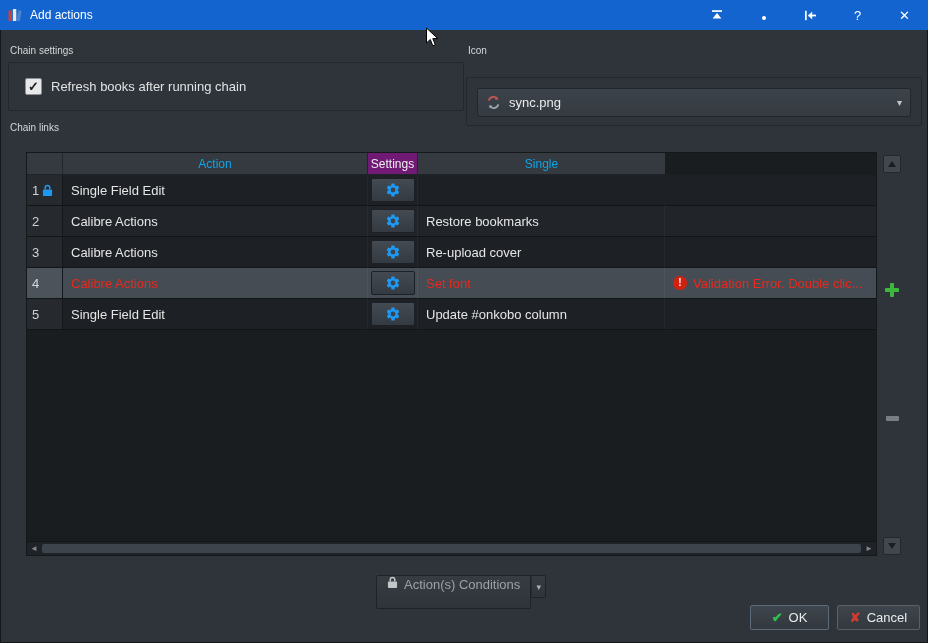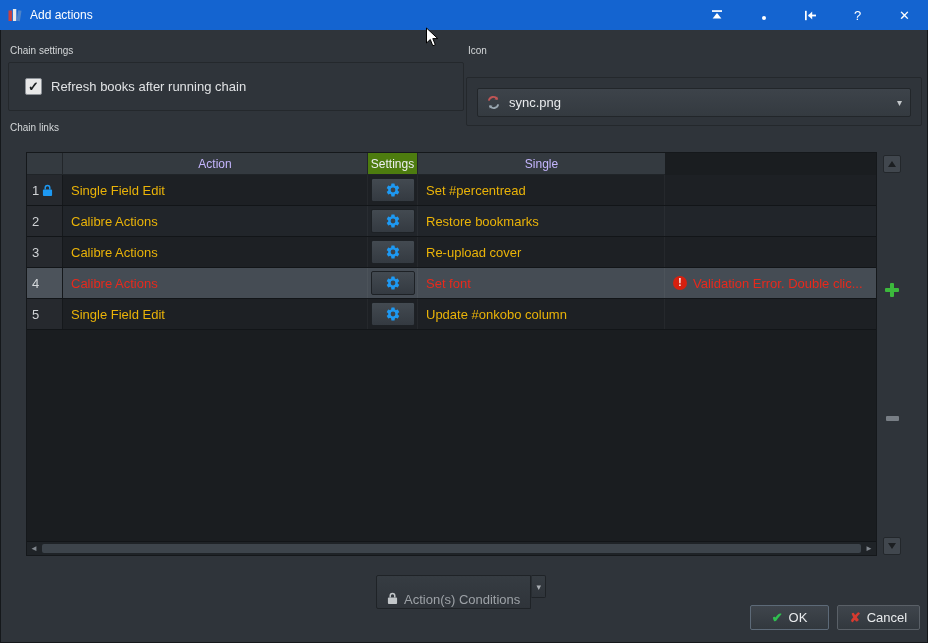--- a/index.html
+++ b/index.html
@@ -23,27 +23,27 @@
   .checkbox-label{margin-left:9px;color:#e0e2e4;font-size:13px;}
 
   .combo{position:absolute;left:10px;top:10px;right:10px;height:27px;background:linear-gradient(#3d434a,#343a40);border:1px solid #22262a;border-radius:2px;display:flex;align-items:center;}
   .combo-icon{margin-left:8px;width:15px;height:15px;}
   .combo-text{margin-left:8px;color:#e9ebed;font-size:13px;}
   .combo-chevron{margin-left:auto;margin-right:8px;color:#c3c7ca;font-size:10px;}
 
   
   .table-wrap{position:absolute;left:26px;top:152px;width:851px;height:404px;border:1px solid #15181b;background:#1a1d20;display:flex;flex-direction:column;box-sizing:border-box;}
   .thead{display:grid;grid-template-columns:36px 305px 50px 247px 1fr;height:22px;flex:0 0 auto;}
-  .th{background:#343a40;border-right:1px solid #22262a;border-bottom:1px solid #202428;color:#c4b5fd;font-size:12px;display:flex;align-items:center;justify-content:center;overflow:hidden;}
-  .th.settings-col{background:#4d7c0f;color:#edeff1;}
+  .th{background:#343a40;border-right:1px solid #22262a;border-bottom:1px solid #202428;color:#0ea5e9;font-size:12px;display:flex;align-items:center;justify-content:center;overflow:hidden;}
+  .th.settings-col{background:#701a75;color:#edeff1;}
   .tbody{flex:0 0 auto;}
   .tr{display:grid;grid-template-columns:36px 305px 50px 247px 1fr;height:30px;border-bottom:1px solid #121518;}
   .row-odd{background:#1d2024;}
   .row-even{background:#21252a;}
-  .td{display:flex;align-items:center;font-size:13px;color:#eab308;padding:0 8px;overflow:hidden;white-space:nowrap;border-right:1px solid rgba(255,255,255,0.04);box-sizing:border-box;}
+  .td{display:flex;align-items:center;font-size:13px;color:#e5e5e5;padding:0 8px;overflow:hidden;white-space:nowrap;border-right:1px solid rgba(255,255,255,0.04);box-sizing:border-box;}
   .td.num{background:#26292e;color:#d0d3d6;padding:0 4px 0 5px;gap:3px;border-right:1px solid #15181b;}
   .td.settings{justify-content:center;padding:0;}
   .gear-btn{width:44px;height:24px;background:linear-gradient(#434a51,#343a41);border:1px solid #1d2125;border-radius:2px;display:flex;align-items:center;justify-content:center;padding:0;cursor:default;}
   .gear-btn span{display:flex;}
   .error-row{background:#454c54;}
   .error-row .td{color:var(--error-red,#e8291c);}
   .error-row .td.num{background:#4c535b;color:#d6d9dc;}
   .err-icon{flex:0 0 auto;width:14px;height:14px;border-radius:50%;background:#d6200f;color:#ffffff;font-size:10px;font-weight:bold;display:flex;align-items:center;justify-content:center;margin-right:6px;line-height:1;}
   .err-text{overflow:hidden;text-overflow:clip;white-space:nowrap;color:var(--error-red,#e8291c);}
   .table-empty{flex:1 1 auto;background:#1a1d20;}
@@ -57,21 +57,21 @@
   .tri-up{width:0;height:0;border-left:4.5px solid transparent;border-right:4.5px solid transparent;border-bottom:6px solid #1b1e21;}
   .tri-down{width:0;height:0;border-left:4.5px solid transparent;border-right:4.5px solid transparent;border-top:6px solid #1b1e21;}
   .plus-icon{position:relative;width:16px;height:16px;}
   .plus-icon::before,.plus-icon::after{content:"";position:absolute;background:var(--add-green,#3cb83c);border-radius:1px;}
   .plus-icon::before{left:1px;top:6px;width:14px;height:4px;}
   .plus-icon::after{left:6px;top:1px;width:4px;height:14px;}
   .minus-icon{width:13px;height:5px;background:#787e85;border-radius:1px;}
 
   
   .cond-btn{position:absolute;left:376px;top:575px;height:23px;display:flex;cursor:default;}
-  .cond-main{display:flex;align-items:flex-start;gap:6px;padding:16px 10px;background:linear-gradient(#363c42,#2f343a);border:1px solid #1f2327;border-radius:2px 0 0 2px;color:#9da2a7;font-size:13px;}
+  .cond-main{display:flex;align-items:flex-end;gap:6px;padding:16px 10px;background:linear-gradient(#363c42,#2f343a);border:1px solid #1f2327;border-radius:2px 0 0 2px;color:#9da2a7;font-size:13px;}
   .cond-arrow{width:15px;background:linear-gradient(#363c42,#2f343a);border:1px solid #1f2327;border-left:1px solid #282d32;border-radius:0 2px 2px 0;display:flex;align-items:center;justify-content:center;color:#aaaeb3;font-size:9px;box-sizing:border-box;}
   .btn{position:absolute;height:25px;display:flex;align-items:center;justify-content:center;gap:6px;background:linear-gradient(#3f454c,#32383e);border:1px solid #5a6067;border-radius:2px;color:#e9ebed;font-size:13px;box-sizing:border-box;cursor:default;}
   .btn .ico{font-size:13px;font-weight:bold;line-height:1;}
   .ok-btn{left:750px;top:605px;width:79px;border-color:#5d6a78;}
   .ok-btn .ico{color:#2fbf4f;}
   .cancel-btn{left:837px;top:605px;width:83px;}
   .cancel-btn .ico{color:#d63a2f;}
 
   
   .cursor{position:absolute;left:425px;top:27px;pointer-events:none;}
@@ -159,21 +159,20 @@
           <div class="td">Single Field Edit</div>
           <div class="td settings">
             <button class="gear-btn">
               <span>
                 <svg width="16" height="16" viewBox="0 0 24 24" fill="#1d99f3">
                   <path d="M19.14 12.94c.04-.31.06-.62.06-.94s-.02-.63-.06-.94l2.03-1.58a.5.5 0 0 0 .12-.64l-1.92-3.32a.5.5 0 0 0-.61-.22l-2.39.96a7.3 7.3 0 0 0-1.62-.94l-.36-2.54a.5.5 0 0 0-.5-.42h-3.84a.5.5 0 0 0-.5.42l-.36 2.54c-.59.24-1.13.56-1.62.94l-2.39-.96a.5.5 0 0 0-.61.22L2.65 8.84a.5.5 0 0 0 .12.64l2.03 1.58c-.04.31-.06.62-.06.94s.02.63.06.94l-2.03 1.58a.5.5 0 0 0-.12.64l1.92 3.32c.14.24.42.34.61.22l2.39-.96c.49.38 1.03.7 1.62.94l.36 2.54c.04.24.25.42.5.42h3.84c.25 0 .46-.18.5-.42l.36-2.54c.59-.24 1.13-.56 1.62-.94l2.39.96c.19.12.47.02.61-.22l1.92-3.32a.5.5 0 0 0-.12-.64l-2.03-1.58zM12 15.6a3.6 3.6 0 1 1 0-7.2 3.6 3.6 0 0 1 0 7.2z"></path>
                 </svg>
               </span>
             </button>
           </div>
-          <div class="td">Set #percentread</div>
           <div class="td" style="border-right: none;"></div>
         </div>
         <div class="tr row-even">
           <div class="td num">
             <span>2</span>
           </div>
           <div class="td">Calibre Actions</div>
           <div class="td settings">
             <button class="gear-btn">
               <span>

